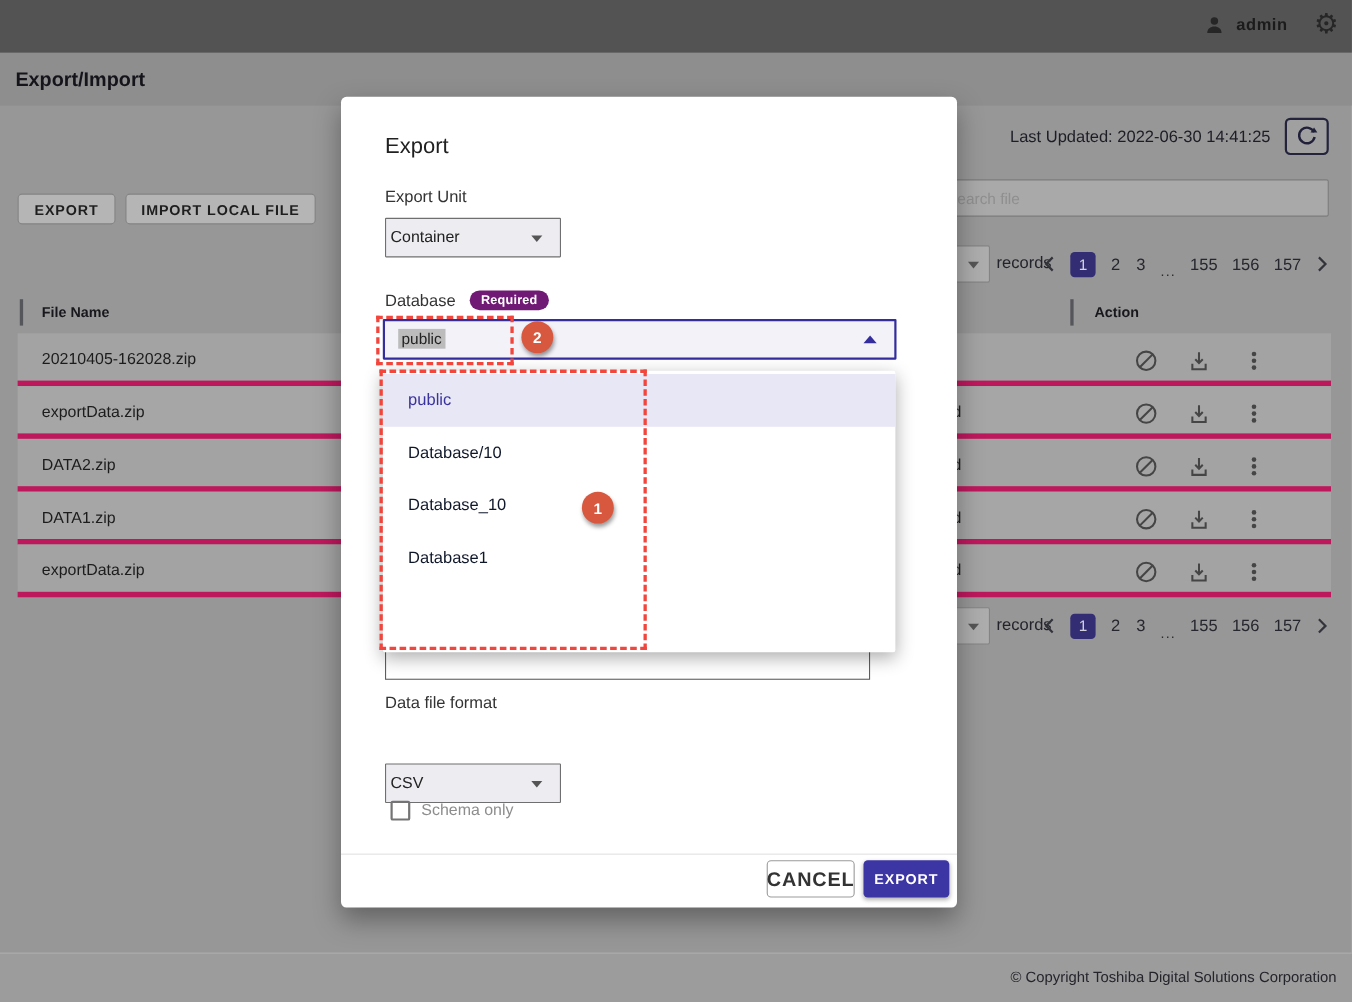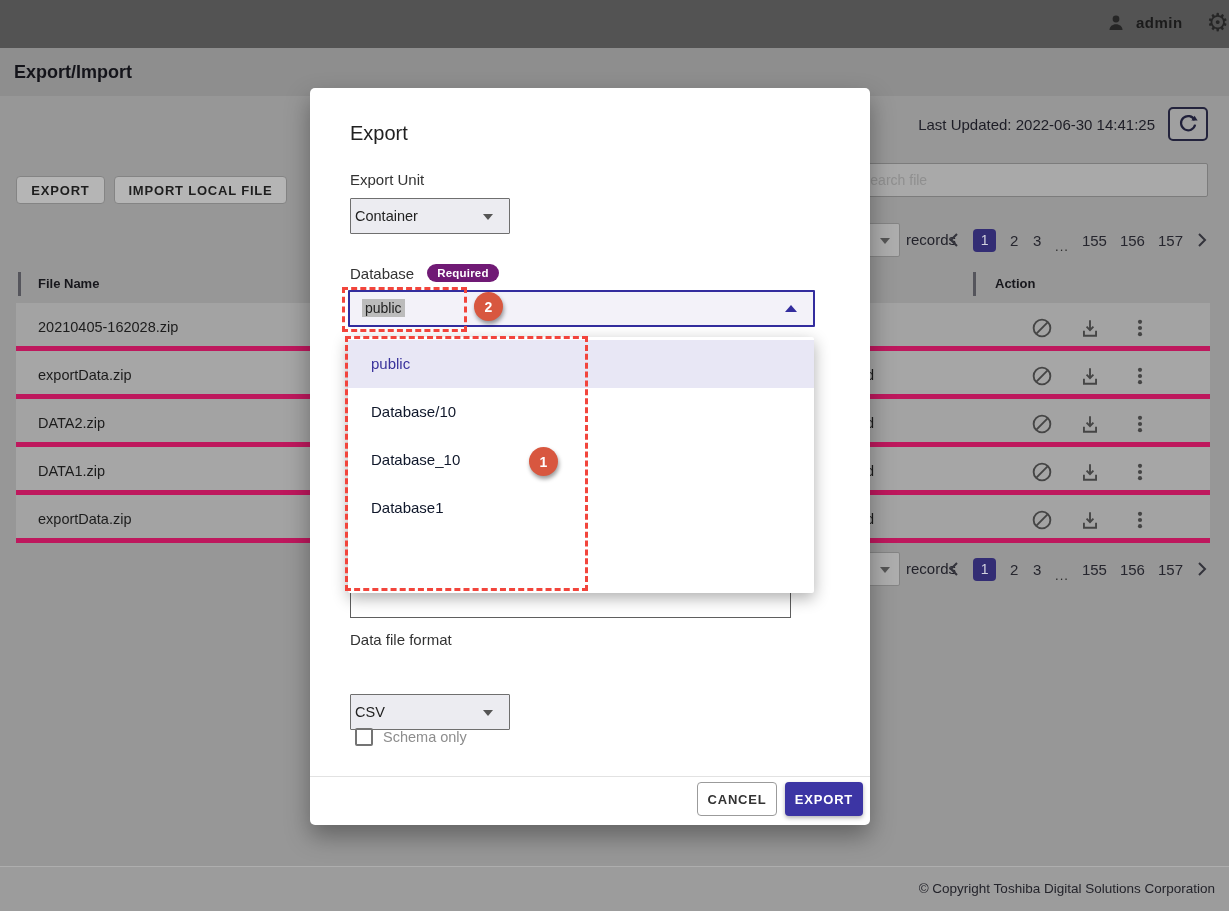--- a/index.html
+++ b/index.html
@@ -3,21 +3,21 @@
 <meta charset="utf-8">
 <style>
   * { margin:0; padding:0; box-sizing:border-box; }
   html,body { width:1229px; height:911px; overflow:hidden; }
   body { font-family:"Liberation Sans", sans-serif; }
   .abs { position:absolute; }
   .screen { position:relative; width:1229px; height:911px; background:#979797; overflow:hidden; }
 
   
   .topbar { left:0; top:0; width:1229px; height:48px; background:#535353; }
-  .topbar-right { position:absolute; right:0; top:0; height:45px; display:flex; align-items:center; gap:10px; }
+  .topbar-right { position:absolute; right:12px; top:0; height:45px; display:flex; align-items:center; gap:10px; }
   .username { font-size:15px; font-weight:700; color:#1b1b1b; letter-spacing:.5px; }
   .gear { font-size:25px; color:#262626; line-height:1; margin-left:14px; cursor:default; }
 
   .pageheader { left:0; top:48px; width:1229px; height:48px; background:#8e8e8e; }
   .pagetitle { position:absolute; left:14px; top:0; line-height:48px; font-size:18px; font-weight:700; color:#14141a; }
 
   .lastupdated { top:116px; right:74px; font-size:15px; color:#1d1d26; }
   .refreshbtn { left:1168px; top:107px; width:40px; height:34px; border:2px solid #23233c; border-radius:5px; background:#a0a0a0;
                 display:flex; align-items:center; justify-content:center; }
 
@@ -87,21 +87,21 @@
           box-shadow:0 5px 16px rgba(0,0,0,.32); z-index:5; padding-top:3px; }
   .menu-option { height:48px; line-height:48px; padding-left:23px; font-size:15px; color:#0f172a; cursor:default; }
   .menu-option.selected { background:#e8e7f5; color:#3a339c; }
 
   .chkrow { left:45px; top:640px; display:flex; align-items:center; gap:10px; }
   .chkbox { width:18px; height:18px; border:2px solid #747474; border-radius:2px; background:#fff; }
   .chklbl { font-size:14.5px; color:#8d8d8d; }
 
   .dlg-divider { left:0; top:688px; width:560px; height:1px; background:#e2e2e2; }
   .btn-cancel { left:387px; top:694px; width:80px; height:34px; background:#ffffff; border:1px solid #9b9b9b; border-radius:4px;
-                font-size:13px; font-weight:700; letter-spacing:.8px; color:#333333; display:flex; align-items:center; justify-content:center; }
+                font-size:18px; font-weight:700; letter-spacing:.8px; color:#333333; display:flex; align-items:center; justify-content:center; }
   .btn-go { left:475px; top:694px; width:78px; height:34px; background:#3c35a4; border:none; border-radius:4px;
             font-size:13px; font-weight:700; letter-spacing:.8px; color:#ffffff; display:flex; align-items:center; justify-content:center;
             box-shadow:0 2px 4px rgba(0,0,0,.3); }
 
   
   .ann { z-index:30; }
   .ann-rect { border:3px dashed #f2453c; background:transparent; }
   .rect2 { left:342px; top:287px; width:125px; height:45px; }
   .rect1 { left:345px; top:336px; width:243px; height:255px; }
   .ann-circle { width:29px; height:29px; border-radius:50%; background:#d8573f; color:#fff; font-size:14px; font-weight:700;

